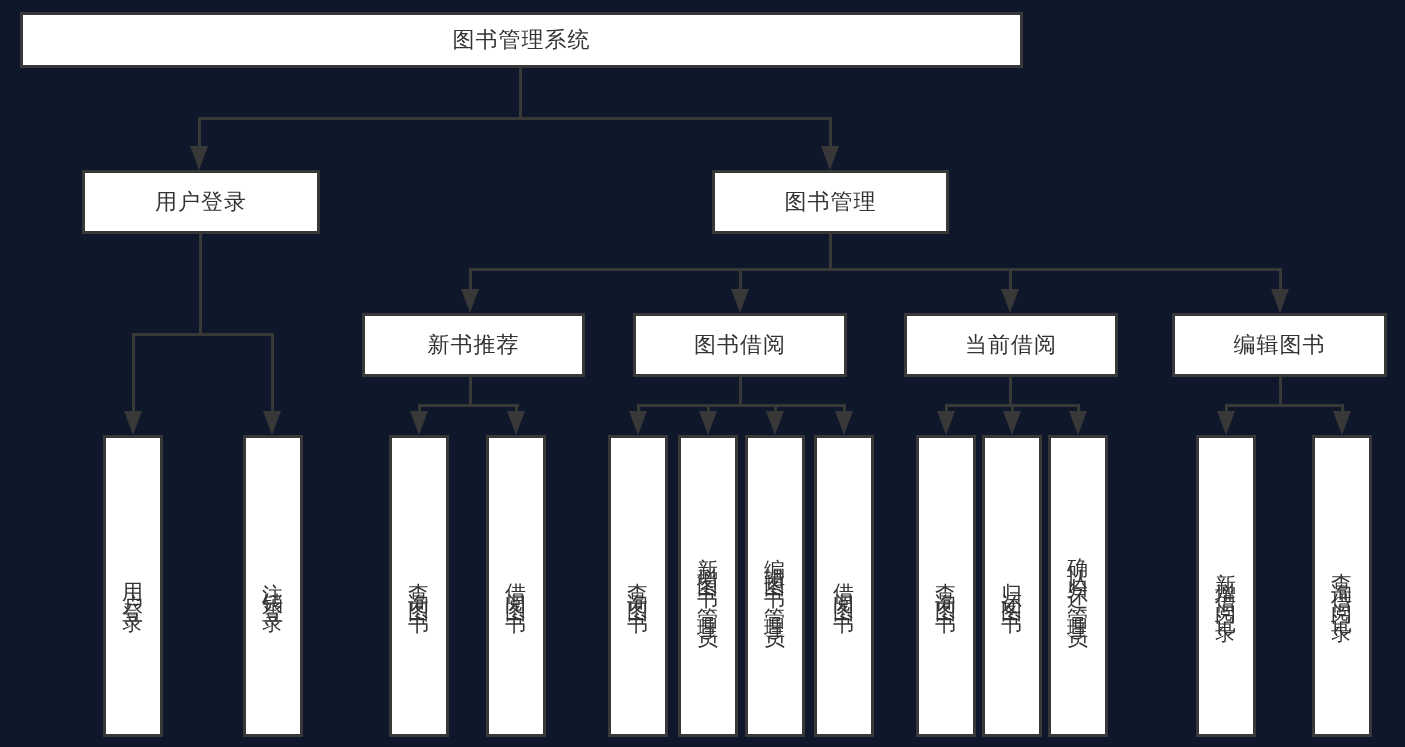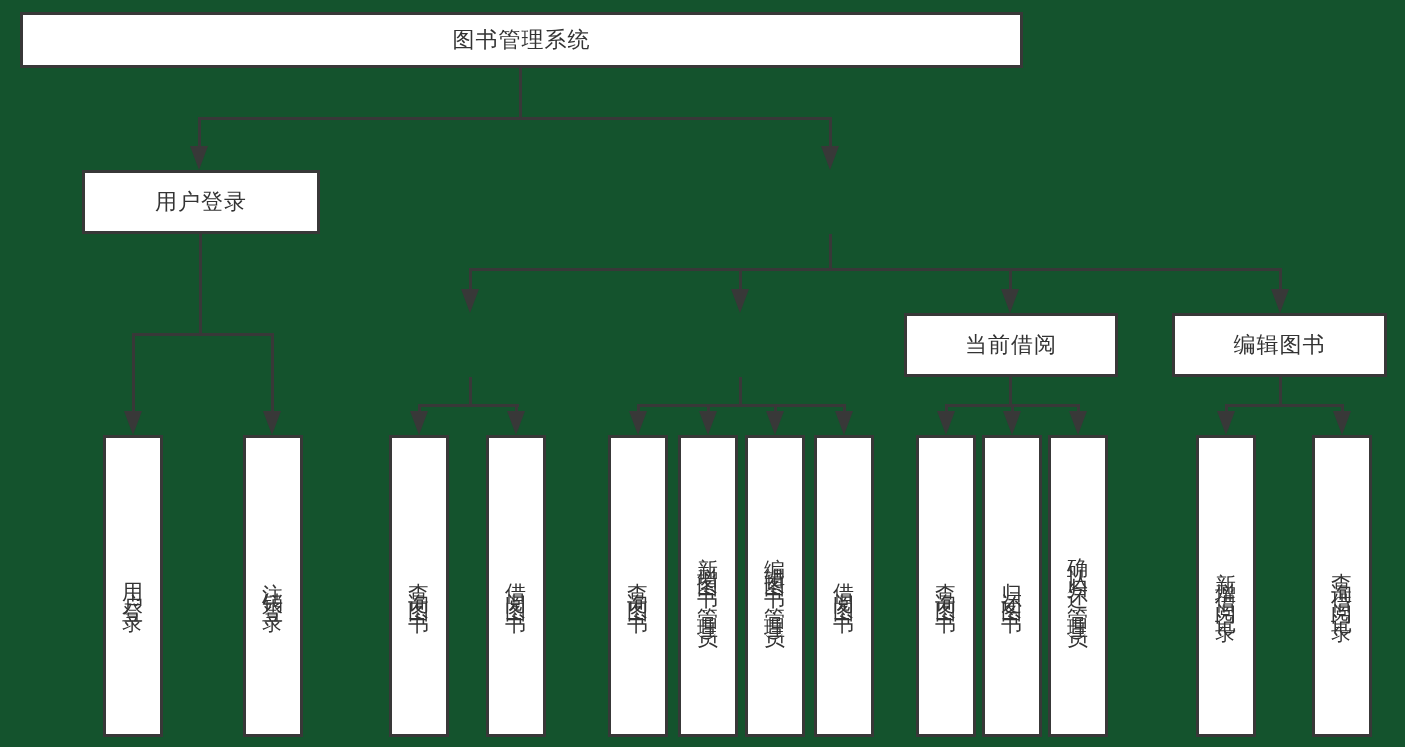--- a/index.html
+++ b/index.html
@@ -1,17 +1,17 @@
 <!DOCTYPE html>
 <html><head>
 <meta charset="utf-8">
 <style>
   html,body { margin:0; padding:0; background:#ffffff; }
   #canvas {
-    position:relative; width:1405px; height:747px; background:#14532d;
+    position:relative; width:1405px; height:747px; background:#0f172a;
     font-family:"Liberation Sans", sans-serif; color:#333333; overflow:hidden;
   }
   .box {
     position:absolute; background:#ffffff; border:3px solid #383838;
     box-sizing:border-box; display:flex; align-items:center; justify-content:center;
     font-size:22px; letter-spacing:1px; color:#333333; z-index:2;
   }
   .box.v { font-size:21px; }
   .vlabel {
     writing-mode:vertical-rl; text-orientation:mixed;
@@ -40,39 +40,48 @@
   <div class="line" style="left:519px;top:67px;width:3px;height:52px;"></div>
   <div class="line" style="left:198px;top:117px;width:634px;height:3px;"></div>
   <div class="line" style="left:198px;top:117px;width:3px;height:32px;"></div>
   <div class="arrow" style="left:190px;top:146px;"></div>
   <div class="line" style="left:829px;top:117px;width:3px;height:32px;"></div>
   <div class="arrow" style="left:821px;top:146px;"></div>
 
   <div class="box" style="left:82px;top:170px;width:238px;height:64px;">
     <span>用户登录</span>
   </div>
+  <div class="box" style="left:712px;top:170px;width:237px;height:64px;">
+    <span>图书管理</span>
+  </div>
 
   <div class="line" style="left:199px;top:234px;width:3px;height:101px;"></div>
   <div class="line" style="left:132px;top:333px;width:142px;height:3px;"></div>
   <div class="line" style="left:132px;top:333px;width:3px;height:80px;"></div>
   <div class="arrow" style="left:124px;top:411px;"></div>
   <div class="line" style="left:271px;top:333px;width:3px;height:80px;"></div>
   <div class="arrow" style="left:263px;top:411px;"></div>
 
   <div class="line" style="left:829px;top:234px;width:3px;height:36px;"></div>
   <div class="line" style="left:469px;top:268px;width:813px;height:3px;"></div>
   <div class="line" style="left:469px;top:268px;width:3px;height:24px;"></div>
   <div class="arrow" style="left:461px;top:289px;"></div>
   <div class="line" style="left:739px;top:268px;width:3px;height:24px;"></div>
   <div class="arrow" style="left:731px;top:289px;"></div>
   <div class="line" style="left:1009px;top:268px;width:3px;height:24px;"></div>
   <div class="arrow" style="left:1001px;top:289px;"></div>
   <div class="line" style="left:1279px;top:268px;width:3px;height:24px;"></div>
   <div class="arrow" style="left:1271px;top:289px;"></div>
 
+  <div class="box" style="left:362px;top:313px;width:223px;height:64px;">
+    <span>新书推荐</span>
+  </div>
+  <div class="box" style="left:633px;top:313px;width:214px;height:64px;">
+    <span>图书借阅</span>
+  </div>
   <div class="box" style="left:904px;top:313px;width:214px;height:64px;justify-content:center;">
     <span>当前借阅</span>
   </div>
   <div class="box" style="left:1172px;top:313px;width:215px;height:64px;">
     <span>编辑图书</span>
   </div>
 
   <div class="line" style="left:469px;top:377px;width:3px;height:29px;"></div>
   <div class="line" style="left:418px;top:404px;width:101px;height:3px;"></div>
   <div class="line" style="left:418px;top:404px;width:3px;height:10px;"></div>

